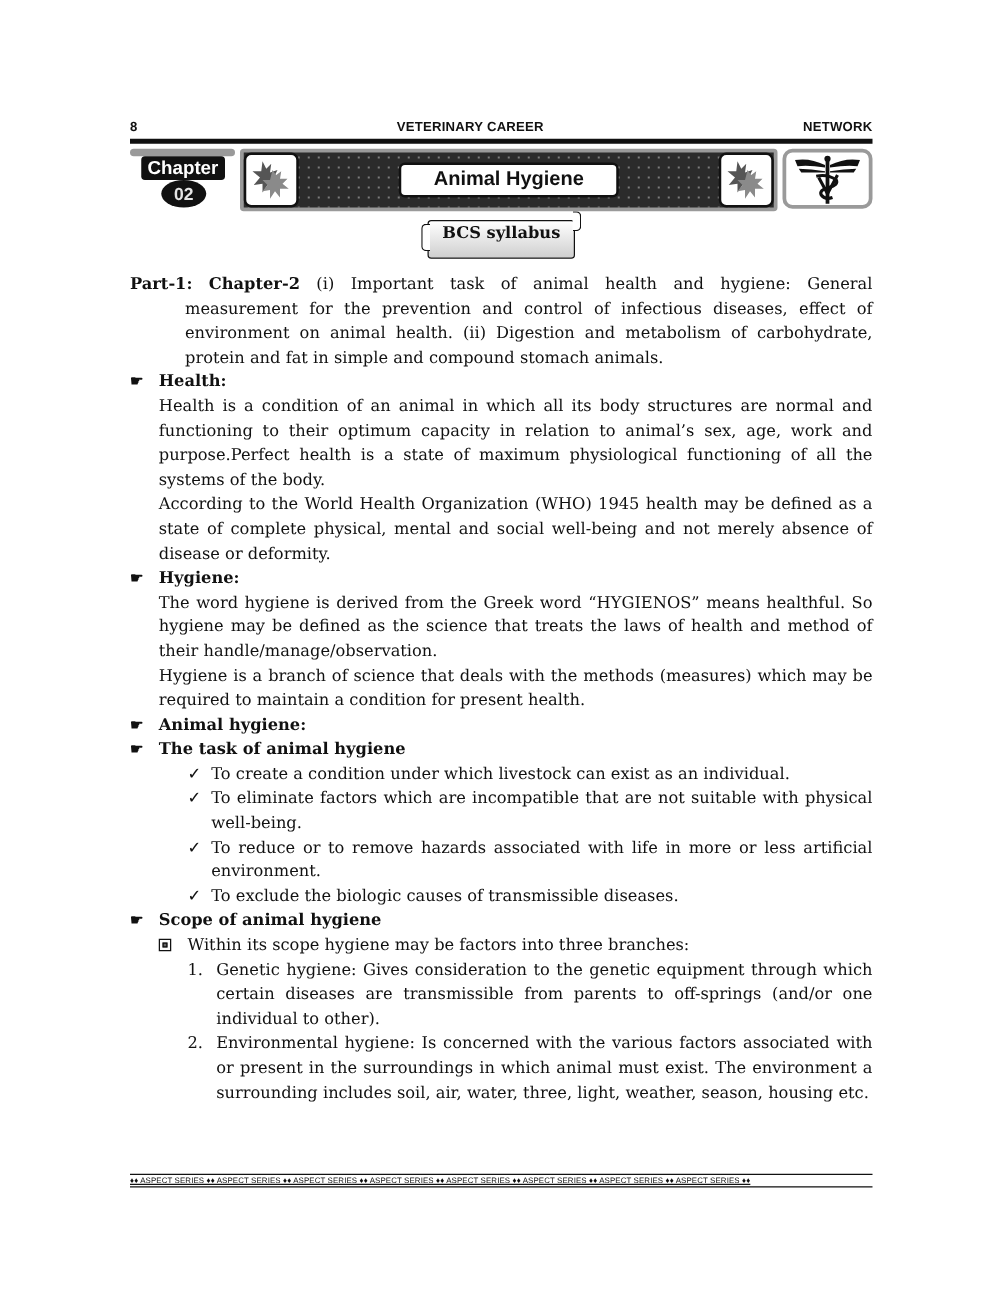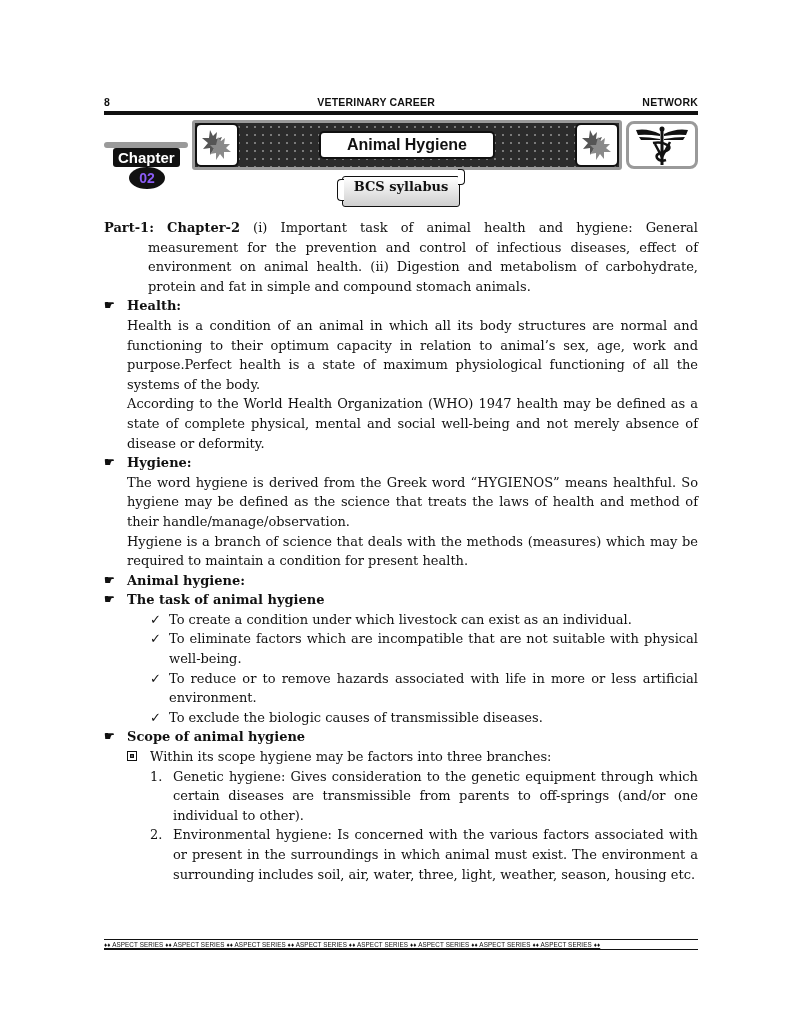--- a/index.html
+++ b/index.html
@@ -7,27 +7,27 @@
          font-family:"DejaVu Serif", "Liberation Serif", serif; color:#111; }
   .page { position:absolute; left:104px; top:94px; width:594px; }
 
   
   .run-head { display:flex; justify-content:space-between; align-items:flex-end;
               font-family:"Liberation Sans", sans-serif; font-weight:bold; font-size:10.5px;
               letter-spacing:0.2px; height:14px; }
   .run-rule { height:4px; background:#111; margin-top:3px; }
 
   
-  .banner { display:flex; align-items:center; margin-top:4px; height:52px; gap:4px; }
+  .banner { display:flex; align-items:flex-start; margin-top:4px; height:52px; gap:4px; }
   .chap-box { width:84px; border:3px solid #9a9a9a; border-radius:8px; background:#f2f2f2;
               position:relative; box-sizing:border-box; }
   .chap-label { position:absolute; left:6px; top:3px; background:#111; color:#fff;
                 font-family:"Liberation Sans", sans-serif; font-weight:bold; font-size:15px;
                 padding:0 5px; border-radius:3px; line-height:19px; }
-  .chap-num { position:absolute; left:22px; top:22px; width:36px; height:22px; background:#111; color:#8b5cf6;
+  .chap-num { position:absolute; left:22px; top:22px; width:36px; height:22px; background:#111; color:#e5e5e5;
               border-radius:50%; font-family:"Liberation Sans", sans-serif; font-weight:bold; font-size:14px;
               text-align:center; line-height:22px; }
   .title-strip { flex:1; border:3px solid #9a9a9a; border-radius:3px; box-sizing:border-box;
                  background-color:#2b2b2b;
                  background-image: radial-gradient(#7a7a7a 0.8px, transparent 1px);
                  background-size:8px 8px; display:flex; align-items:center; justify-content:space-between;
                  padding:0; position:relative;gap:48px; }
   .leaf-box { width:44px; height:44px; background:#fff; border:2px solid #111; border-radius:6px;
               box-sizing:border-box; display:flex; align-items:center; justify-content:center; }
   .title-pill { background:#fff; border:2px solid #111; border-radius:5px; padding:0 26px;
@@ -123,21 +123,21 @@
       <b>Part-1:</b>
       <b>Chapter-2</b><span> (i) Important task of animal health and hygiene: General measurement for the prevention and control of infectious diseases, effect of environment on animal health. (ii) Digestion and metabolism of carbohydrate, protein and fat in simple and compound stomach animals.</span>
     </div>
   </div>
 
   <div class="sec-head">
     <span class="hand">☛</span>
     <span>Health:</span>
   </div>
   <div class="txt indent">Health is a condition of an animal in which all its body structures are normal and functioning to their optimum capacity in relation to animal’s sex, age, work and purpose.Perfect health is a state of maximum physiological functioning of all the systems of the body.</div>
-  <div class="txt indent">According to the World Health Organization (WHO) 1947 health may be defined as a state of complete physical, mental and social well-being and not merely absence of disease or deformity.</div>
+  <div class="txt indent">According to the World Health Organization (WHO) 1945 health may be defined as a state of complete physical, mental and social well-being and not merely absence of disease or deformity.</div>
 
   <div class="sec-head">
     <span class="hand">☛</span>
     <span>Hygiene:</span>
   </div>
   <div class="txt indent">The word hygiene is derived from the Greek word “HYGIENOS” means healthful. So hygiene may be defined as the science that treats the laws of health and method of their handle/manage/observation.</div>
   <div class="txt indent">Hygiene is a branch of science that deals with the methods (measures) which may be required to maintain a condition for present health.</div>
 
   <div class="sec-head">
     <span class="hand">☛</span>

